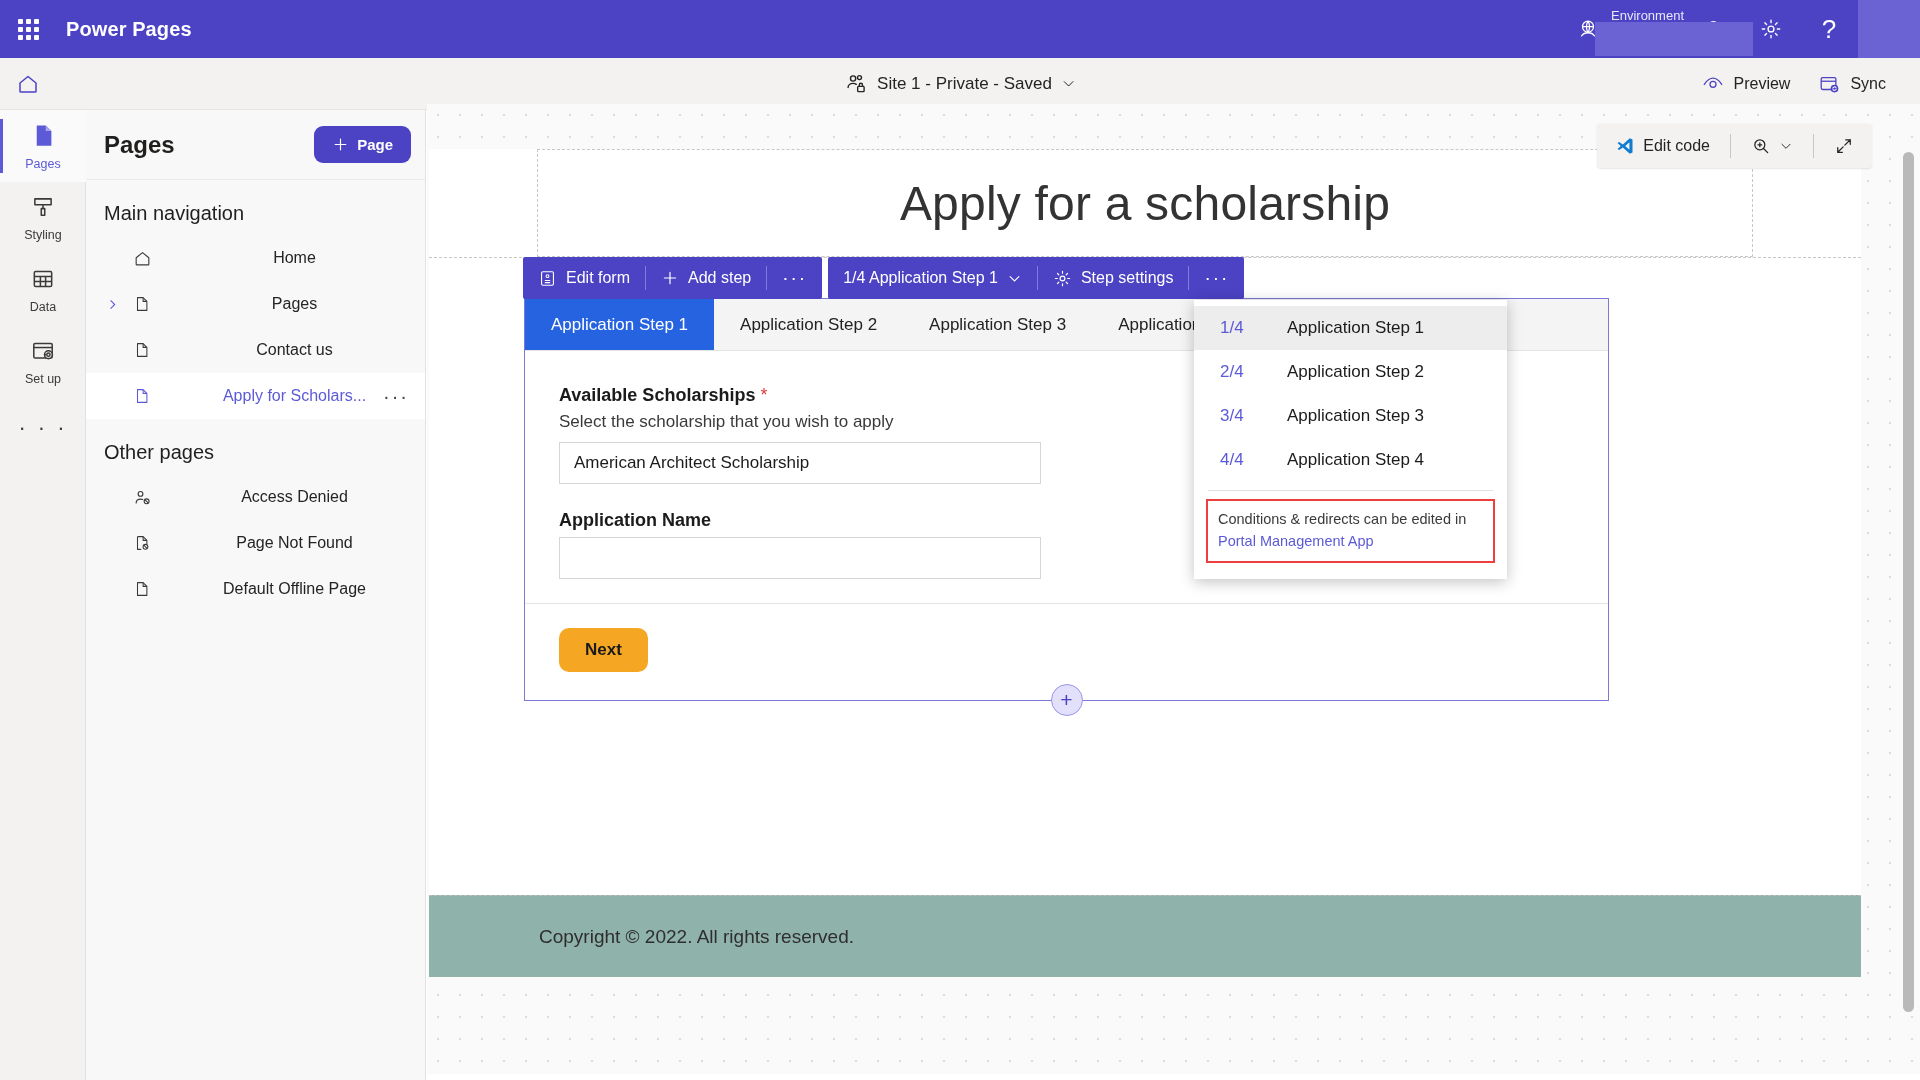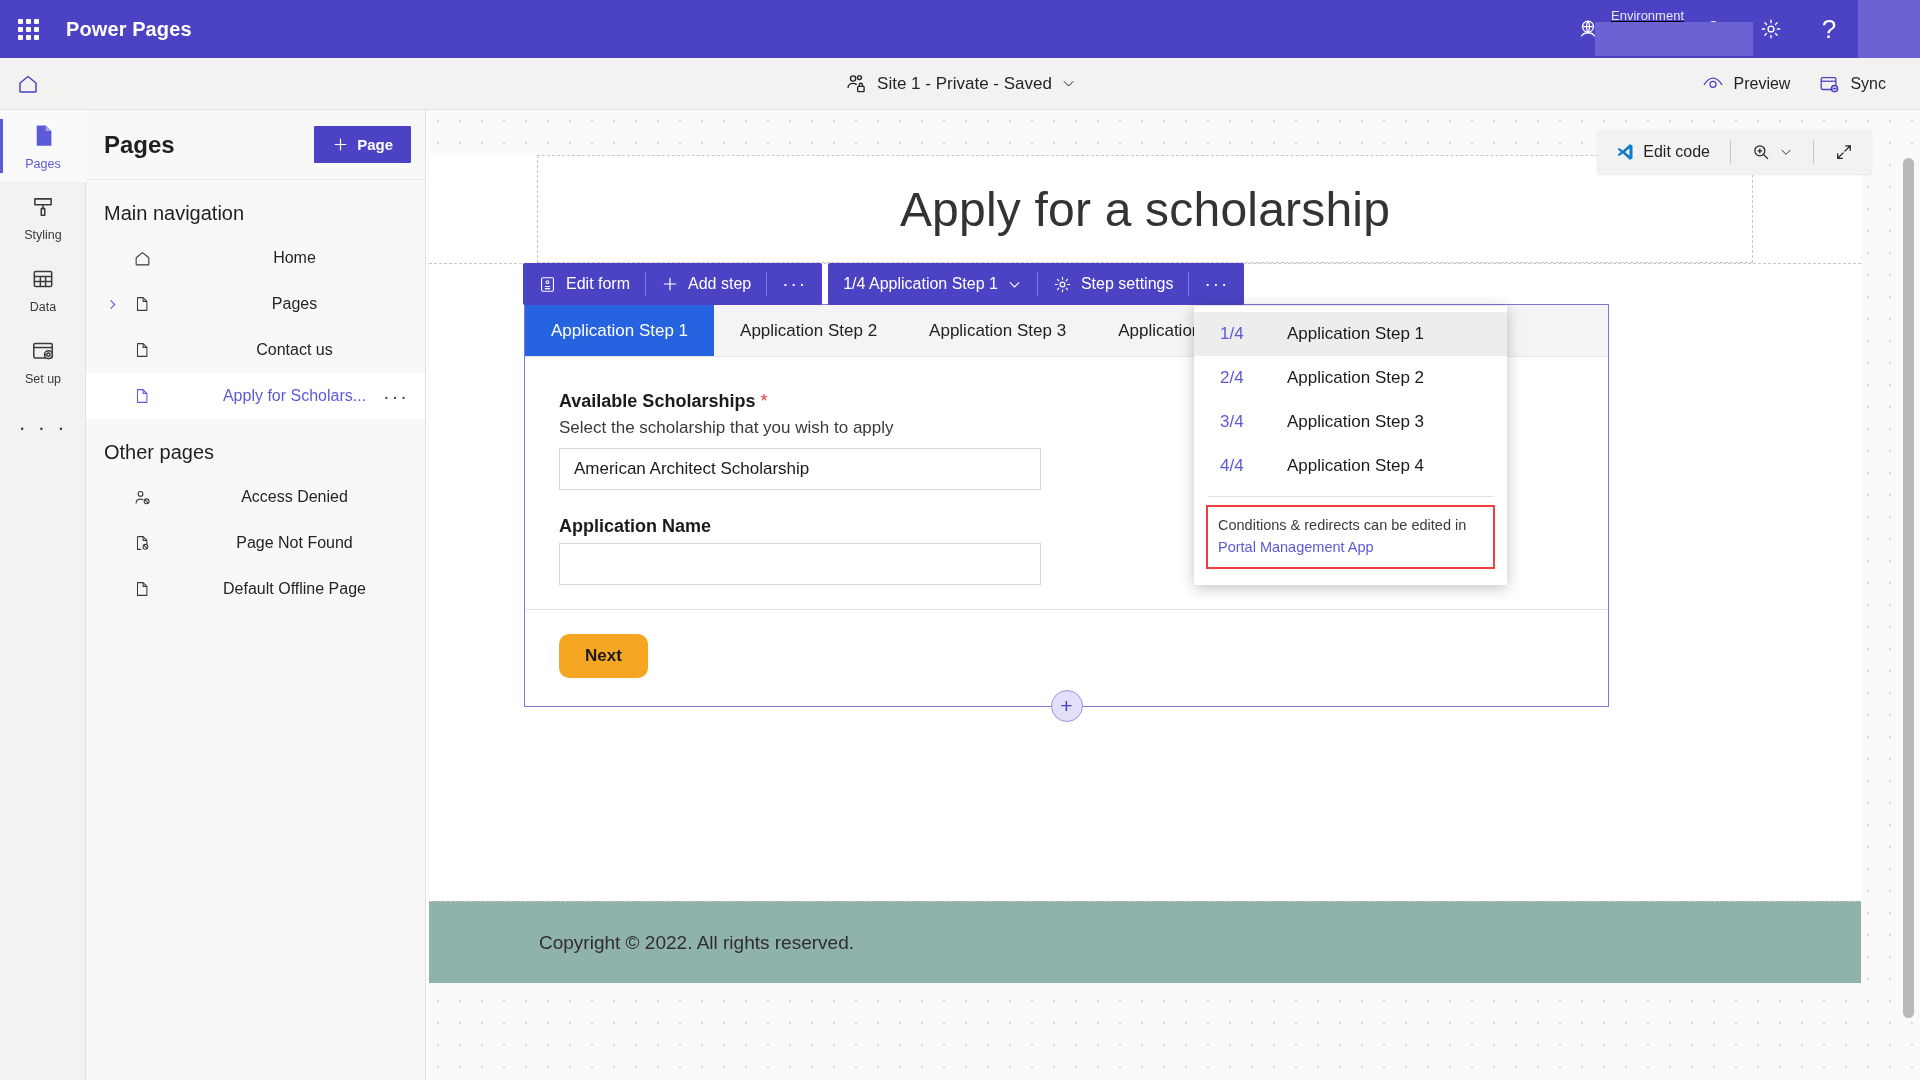--- a/index.html
+++ b/index.html
@@ -29,21 +29,21 @@
     gap: 3px;
   }
   .waffle-grid i { display: block; width: 5px; height: 5px; background: #fff; border-radius: 1px; }
   .suite-title {
     color: #fff; font-size: 20px; font-weight: 600;
     margin-left: 10px; letter-spacing: .1px;
   }
   .suite-right {
     margin-left: auto; display: flex; align-items: center; height: 58px;
   }
-  .env-block { position: relative; display: flex; align-items: flex-start; height: 58px; text-decoration: underline; }
+  .env-block { position: relative; display: flex; align-items: flex-start; height: 58px; }
   .env-globe { width: 46px; height: 58px; display: flex; align-items: center; justify-content: center; }
   .env-label {
     color: #e9e7fb; font-size: 13px; padding-top: 8px;
     white-space: nowrap;
   }
   .env-redact {
     position: absolute; left: 30px; top: 22px;
     width: 158px; height: 34px; background: #6b63d4;
   }
   .suite-icon {
@@ -118,21 +118,21 @@
   }
   .panel-head {
     height: 70px; display: flex; align-items: center;
     justify-content: space-between; padding: 0 14px 0 18px;
     border-bottom: 1px solid #eceaea;
   }
   .panel-title { font-size: 24px; font-weight: 600; color: #201f1e; }
   .page-add-btn {
     display: flex; align-items: center; gap: 8px;
     background: #4b42c4; color: #fff;
-    border: none; border-radius: 1px;
+    border: none; border-radius: 9px;
     padding: 10px 18px; font-size: 15px; font-weight: 600;
     cursor: pointer; font-family: inherit;
   }
   .panel-section-title {
     font-size: 20px; color: #201f1e; padding: 22px 0 10px 18px;
     font-weight: 400;
   }
   .nav-row {
     display: flex; align-items: center;
     height: 46px; padding-left: 18px; cursor: pointer;
@@ -145,21 +145,21 @@
   .nav-chevron { width: 16px; display: flex; align-items: center; justify-content: center; }
   .nav-ico { width: 24px; display: flex; align-items: center; justify-content: center; }
   .nav-text { flex: 1; }
   .nav-ellipsis {
     position: absolute; right: 16px; font-size: 20px;
     color: #444; letter-spacing: 2px; line-height: 10px;
   }
 
   
   .canvas {
-    position: absolute; top: 110px; left: 427px;
+    position: absolute; top: 104px; left: 427px;
     width: 1493px; height: 970px;
     background: #fbfafa;
     background-image: radial-gradient(#dcdcdc 1px, transparent 1px);
     background-size: 22px 22px;
     overflow: hidden;
   }
   .canvas-toolbar {
     position: absolute; top: 20px; right: 48px;
     display: flex; align-items: center;
     background: #f3f2f1; border-radius: 4px;

